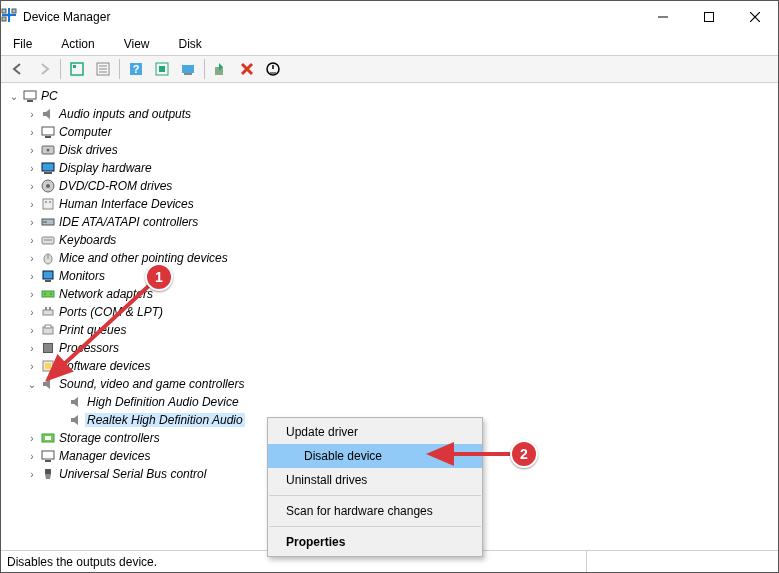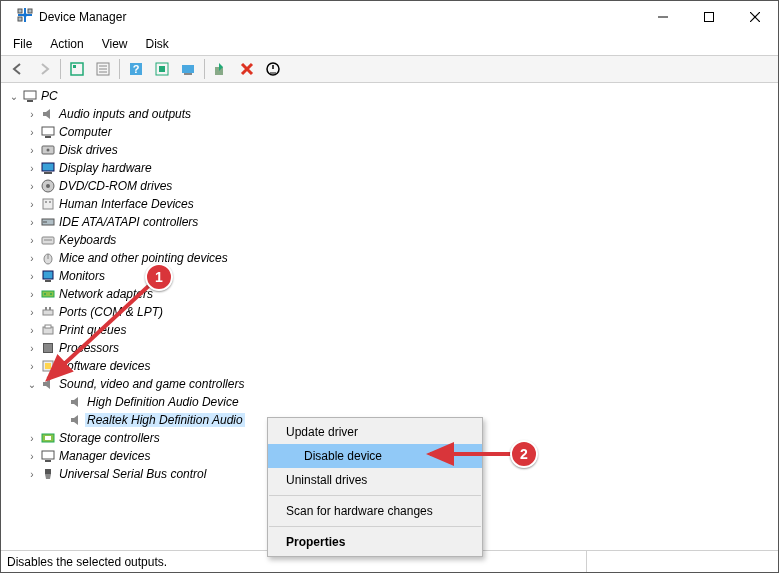--- a/index.html
+++ b/index.html
@@ -1,25 +1,25 @@
 <!DOCTYPE html>
 <html><head>
 <meta charset="utf-8">
 <style>
 * { box-sizing: border-box; margin: 0; padding: 0; font-family: 'Segoe UI', Tahoma, sans-serif; }
 body { background: #fff; width: 779px; height: 573px; position: relative; overflow: hidden; }
 
 .window { width: 779px; height: 573px; border: 1px solid #555; background: #fff; display: flex; flex-direction: column; }
 
-.titlebar { height: 32px; display: flex; align-items: center; padding-left: 16px; background: #fff; }
+.titlebar { height: 32px; display: flex; align-items: center; padding-left: 0; background: #fff; }
 .titlebar .title { font-size: 12px; flex: 1; }
 .titlebar .controls { display: flex; }
 .titlebar .ctrl { width: 46px; height: 32px; display: flex; align-items: center; justify-content: center; font-size: 14px; cursor: default; }
 
-.menubar { height: 22px; display: flex; align-items: center; padding: 0 4px; font-size: 12px; gap: 2px; }
+.menubar { height: 22px; display: flex; align-items: center; padding: 0 4px; font-size: 12px; gap: 13px; }
 .menubar .menu { padding: 2px 8px; cursor: default; }
 
 .toolbar { height: 28px; border-top: 1px solid #d0d0d0; border-bottom: 1px solid #d0d0d0; background: #f5f5f5; display: flex; align-items: center; padding: 0 4px; gap: 0; }
 .toolbar .tbtn { width: 24px; height: 24px; display: flex; align-items: center; justify-content: center; cursor: default; margin: 0 1px; }
 .toolbar .sep { width: 1px; height: 20px; background: #c0c0c0; margin: 0 3px; }
 
 .tree-area { flex: 1; background: #fff; padding: 4px 2px; font-size: 12px; overflow: hidden; position: relative; }
 .tree-row { display: flex; align-items: center; height: 18px; white-space: nowrap; }
 .tree-row .expander { width: 14px; text-align: center; color: #666; font-size: 10px; cursor: default; }
 .tree-row .icon { width: 18px; display: flex; justify-content: center; }
@@ -378,21 +378,21 @@
               <rect x="5" y="3" width="6" height="5" fill="#555"></rect>
               <path d="M5 8 L11 8 L10 13 L6 13 Z" fill="#888"></path>
             </svg>
           </span>
           <span class="label">Universal Serial Bus control</span>
         </div>
       </div>
   </div>
 
   <div class="statusbar">
-    <div class="status-cell first">Disables the selected outputs.</div>
+    <div class="status-cell first">Disables the outputs device.</div>
     <div class="status-cell" style="flex:1;border-right:none;"></div>
   </div>
 
 </div>
 
 <div class="context-menu">
   <div class="item">Update driver</div>
   <div class="item highlighted">Disable device</div>
   <div class="item">Uninstall drives</div>
   <div class="divider"></div>

